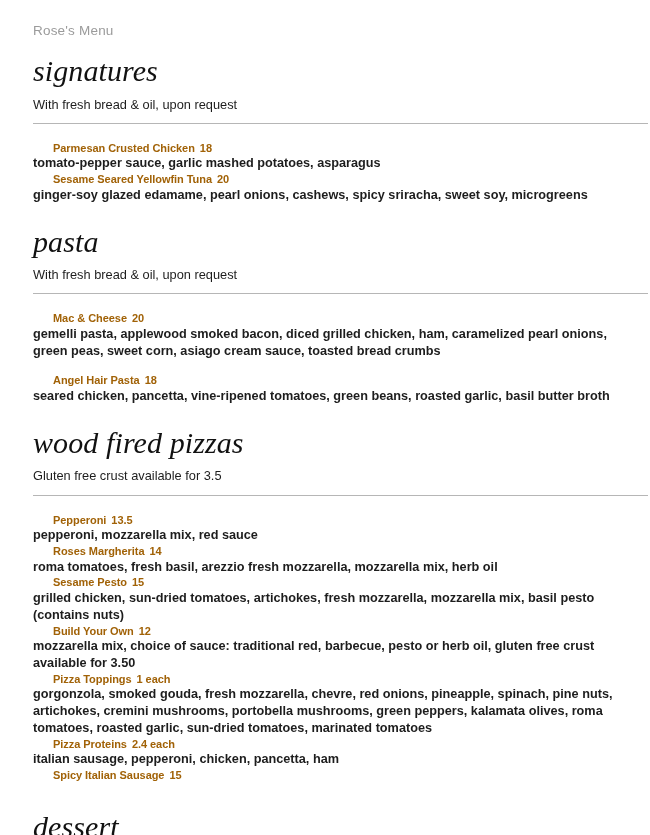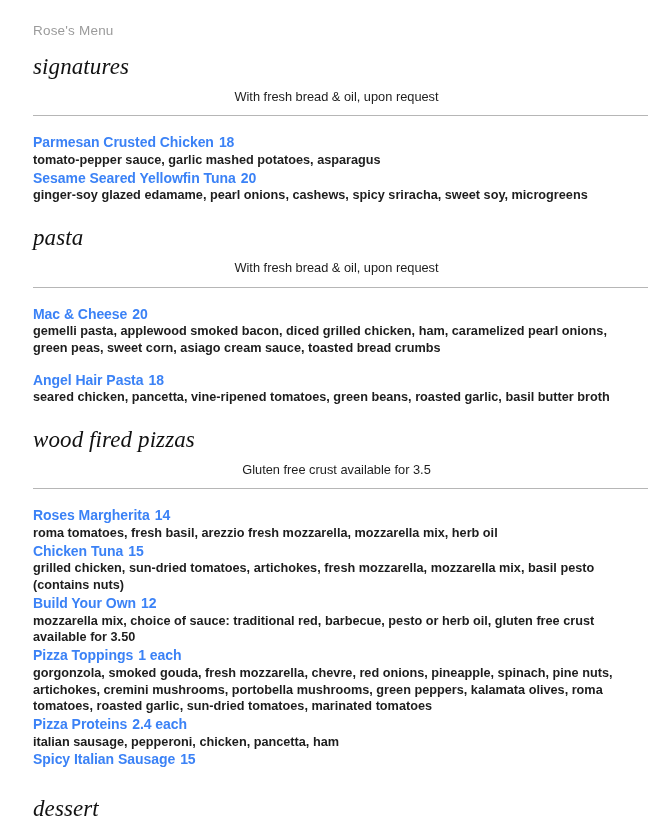--- a/index.html
+++ b/index.html
@@ -41,34 +41,33 @@
   .section {
     padding: 0 0 0 0;
   }
   .section-head {
     padding-left: 33px;
     padding-right: 10px;
   }
   .section-title {
     font-family: "Liberation Serif", "DejaVu Serif", serif;
     font-style: italic;
-    font-size: 23px;
+    font-size: 30px;
     font-weight: 400;
     color: #111111;
     line-height: 1.05;
     margin: 0;
     letter-spacing: 0.1px;
   }
   .section-sub {
     font-family: "Liberation Sans", sans-serif;
     font-size: 12.8px;
     color: #1d1d1d;
     line-height: 1.35;
     margin: 9px 0 0 0;
-    text-align: center;
   }
   .divider {
     height: 1px;
     background: #b6b6b6;
     margin: 10px 0 0 33px;
     width: 615px;
   }
   .items {
     padding-left: 33px;
     padding-right: 28px;
@@ -78,25 +77,26 @@
     margin: 0 0 0 0;
   }
   .item + .item {
     margin-top: 0px;
   }
   .item.spaced + .item.spaced {
     margin-top: 14px;
   }
   .item-name {
     font-family: "Liberation Sans", sans-serif;
-    font-size: 14px;
+    font-size: 11px;
     font-weight: bold;
-    color: #3b82f6;
+    color: #a16207;
     line-height: 1.33;
     letter-spacing: -0.05px;
+    margin-left: 20px;
   }
   .item-price {
     font-weight: bold;
     margin-left: 5px;
   }
   .item-desc {
     font-family: "Liberation Sans", sans-serif;
     font-size: 12.7px;
     font-weight: bold;
     color: #1d1d1d;
@@ -152,25 +152,29 @@
         </div>
       </div>
       <div class="section pizzas">
         <div class="section-head">
           <h2 class="section-title">wood fired pizzas</h2>
           <p class="section-sub">Gluten free crust available for 3.5</p>
         </div>
         <div class="divider"></div>
         <div class="items">
           <div class="item">
+            <div class="item-name"><span>Pepperoni</span><span class="item-price">13.5</span></div>
+            <div class="item-desc">pepperoni, mozzarella mix, red sauce</div>
+          </div>
+          <div class="item">
             <div class="item-name"><span>Roses Margherita</span><span class="item-price">14</span></div>
             <div class="item-desc">roma tomatoes, fresh basil, arezzio fresh mozzarella, mozzarella mix, herb oil</div>
           </div>
           <div class="item">
-            <div class="item-name"><span>Chicken Tuna</span><span class="item-price">15</span></div>
+            <div class="item-name"><span>Sesame Pesto</span><span class="item-price">15</span></div>
             <div class="item-desc">grilled chicken, sun-dried tomatoes, artichokes, fresh mozzarella, mozzarella mix, basil pesto (contains nuts)</div>
           </div>
           <div class="item">
             <div class="item-name"><span>Build Your Own</span><span class="item-price">12</span></div>
             <div class="item-desc">mozzarella mix, choice of sauce: traditional red, barbecue, pesto or herb oil, gluten free crust available for 3.50</div>
           </div>
           <div class="item">
             <div class="item-name"><span>Pizza Toppings</span><span class="item-price">1 each</span></div>
             <div class="item-desc">gorgonzola, smoked gouda, fresh mozzarella, chevre, red onions, pineapple, spinach, pine nuts, artichokes, cremini mushrooms, portobella mushrooms, green peppers, kalamata olives, roma tomatoes, roasted garlic, sun-dried tomatoes, marinated tomatoes</div>
           </div>

